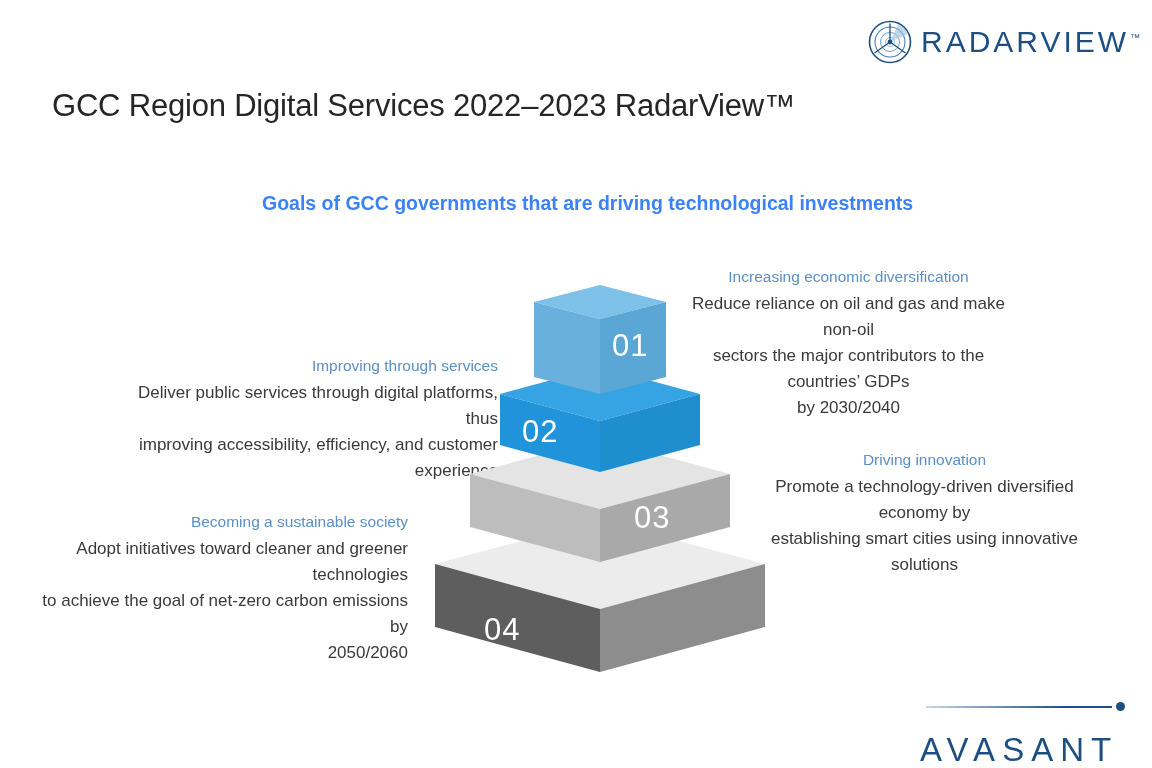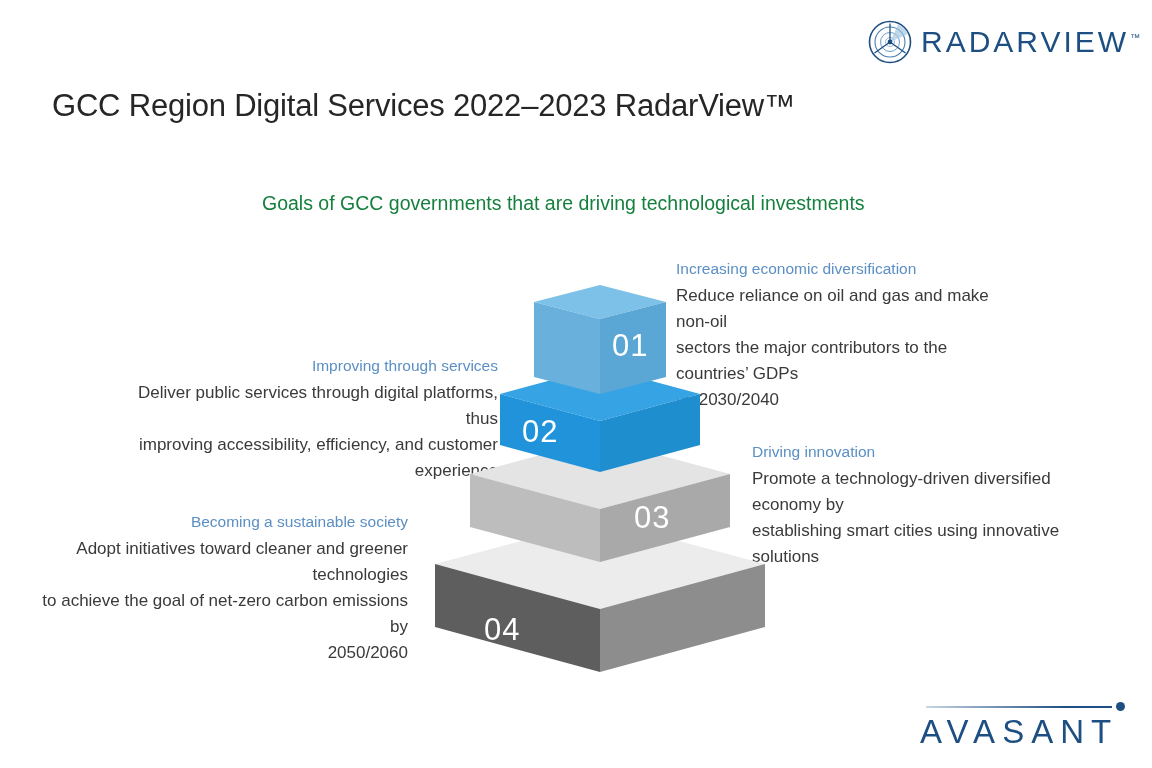--- a/index.html
+++ b/index.html
@@ -61,41 +61,41 @@
     white-space: nowrap;
     text-align: center;
   }
 
   
   .slide-subtitle {
     position: absolute;
     left: 262px;
     top: 192px;
     font-size: 19.5px;
-    color: #15803d;
-    font-weight: 400;
+    color: #3b82f6;
+    font-weight: 700;
     white-space: nowrap;
   }
 
   
   .callout { position: absolute; }
   .callout .c-head {
     font-size: 15.5px;
     color: #5b8fc4;
     font-weight: 400;
     margin-bottom: 5px;
     line-height: 1.25;
   }
   .callout .c-body {
     font-size: 17px;
     color: #3a3a3a;
     line-height: 1.52;
   }
   .align-right { text-align: right; }
-  .align-left  { text-align: left; }
+  .align-left  { text-align: center; margin-top: 8px; }
 
   #callout-01 { left: 676px; top: 259px; width: 345px; }
   #callout-02 { left: 120px; top: 356px; width: 378px; }
   #callout-03 { left: 752px; top: 442px; width: 345px; }
   #callout-04 { left: 40px;  top: 512px; width: 368px; }
 
   
   #pyramid {
     position: absolute;
     left: 410px;
@@ -133,21 +133,21 @@
     left: 196px;
     top: 2px;
     width: 9px;
     height: 9px;
     border-radius: 50%;
     background: #1d4f82;
   }
   .av-word {
     position: absolute;
     left: 0px;
-    top: 14px;
+    top: 32px;
     font-size: 33px;
     letter-spacing: 7px;
     color: #1d4f82;
     font-weight: 400;
     line-height: 1.1;
     white-space: nowrap;
   }
 </style>
 </head>
 <body>

